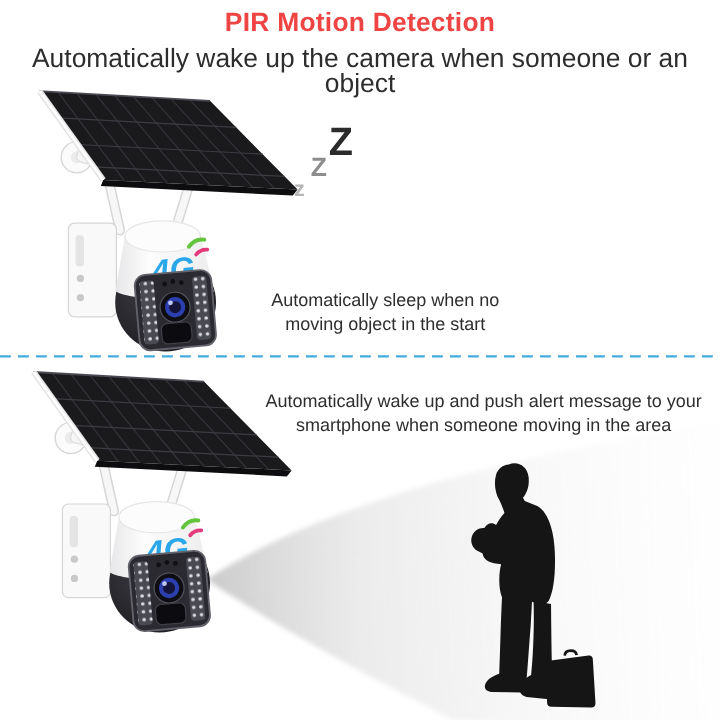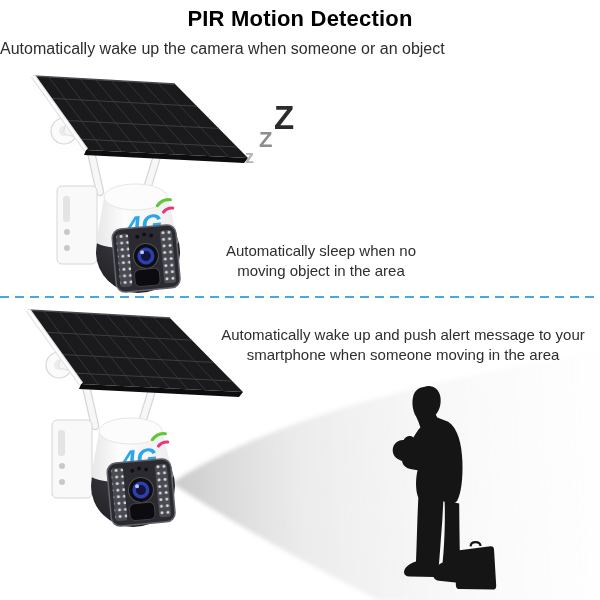--- a/index.html
+++ b/index.html
@@ -3,25 +3,25 @@
 <meta charset="utf-8">
 <style>
   html,body{margin:0;padding:0;background:#ffffff;}
   .stage{
     position:relative;width:600px;height:600px;background:#ffffff;overflow:hidden;
     font-family:"Liberation Sans", sans-serif;
   }
   .abs{position:absolute;}
   .page-title{
     top:6px;left:0;right:0;text-align:center;
-    font-size:22px;font-weight:700;color:#000000;letter-spacing:.2px;
+    font-size:22px;font-weight:700;color:#ef4444;letter-spacing:.2px;
   }
   .subtitle{
-    top:38px;left:0;right:0;
-    font-size:16px;line-height:21px;color:#2d2d2d;
+    top:38px;left:0;right:0;text-align:center;
+    font-size:22px;line-height:21px;color:#2d2d2d;
   }
   .caption{
     font-size:15px;line-height:20px;color:#2e2e2e;text-align:center;
   }
   .sleep-caption{top:241px;left:171px;width:300px;}
   .wake-caption{top:325px;left:203px;width:400px;}
   .zzz{font-weight:700;line-height:1;}
   .zzz-large{top:101px;left:274px;font-size:33px;color:#2b2b2b;}
   .zzz-medium{top:129px;left:259px;font-size:22px;color:#8d8d8d;}
   .zzz-small{top:148px;left:245px;font-size:18px;color:#b5b5b5;}
@@ -170,21 +170,21 @@
   <div class="abs subtitle">
     <div>Automatically wake up the camera when someone or an object</div>
   </div>
 
   <div class="abs zzz zzz-large">Z</div>
   <div class="abs zzz zzz-medium">Z</div>
   <div class="abs zzz zzz-small">z</div>
 
   <div class="abs caption sleep-caption">
     <div>Automatically sleep when no</div>
-    <div>moving object in the area</div>
+    <div>moving object in the start</div>
   </div>
 
   <div class="abs caption wake-caption">
     <div>Automatically wake up and push alert message to your</div>
     <div>smartphone when someone moving in the area</div>
   </div>
 
 </div>
 
 </body></html>

